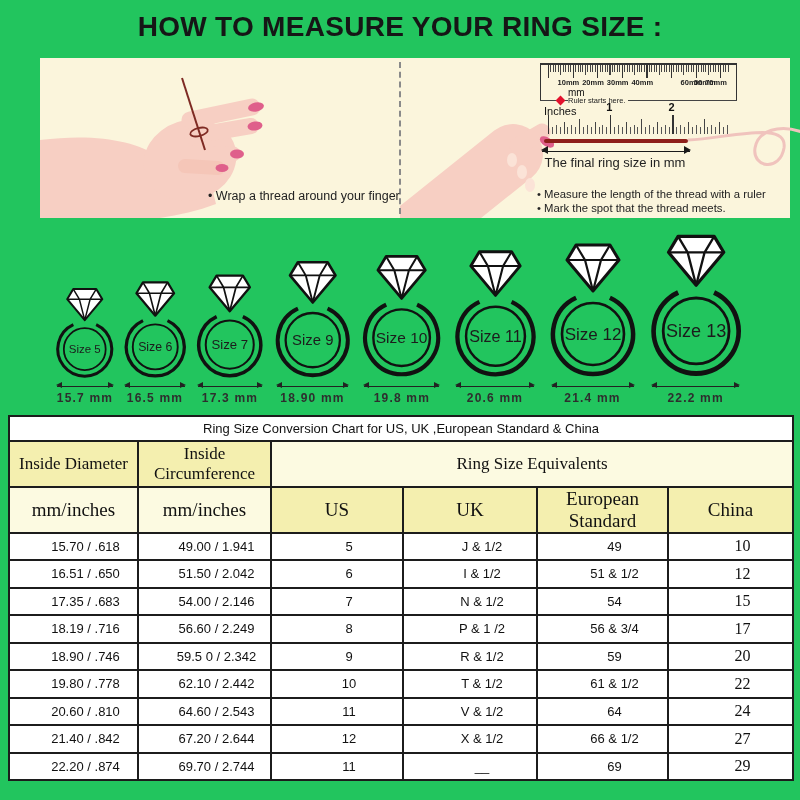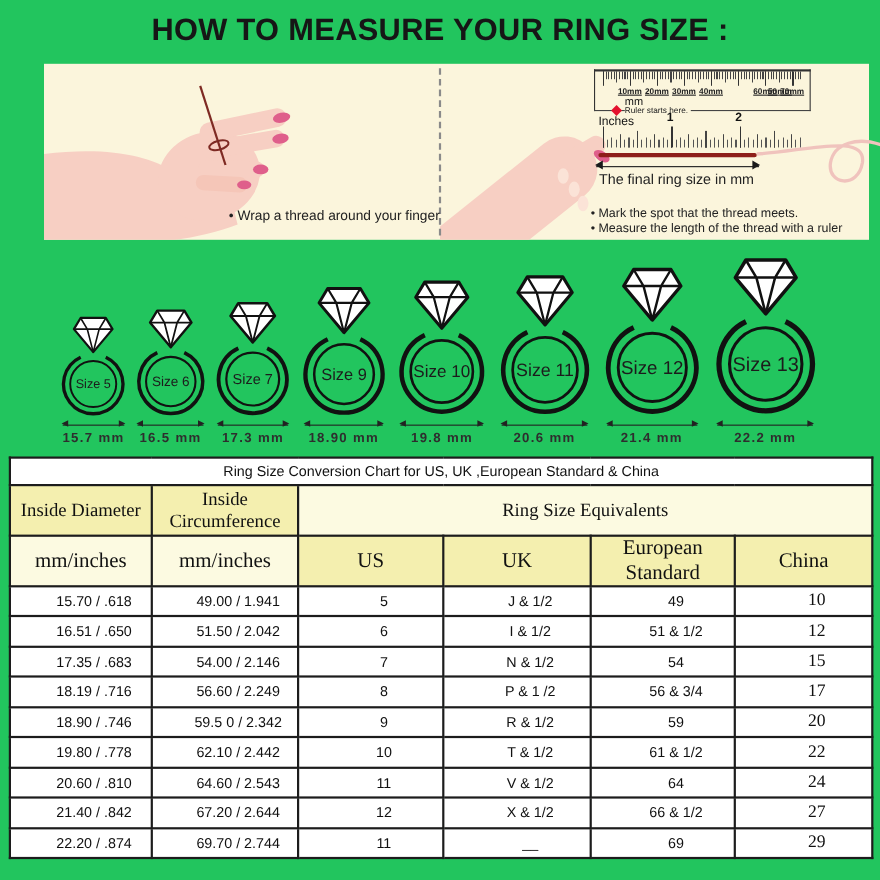--- a/index.html
+++ b/index.html
@@ -17,21 +17,21 @@
   .ruler{position:absolute;left:540px;top:63px;width:197px;height:71px;}
   .topline{position:absolute;left:0;top:0;width:197px;border-top:2px solid #333;}
   .lborder{position:absolute;left:0;top:0;height:38px;border-left:1.5px solid #333;}
   .rborder{position:absolute;right:0;top:0;height:38px;border-left:1.5px solid #333;}
   .mm-minor{position:absolute;left:8px;top:2px;width:182px;height:7px;
             background:repeating-linear-gradient(to right,#444 0 1px,transparent 1px 2.46px);}
   .mm-med{position:absolute;left:8px;top:2px;width:182px;height:10px;
           background:repeating-linear-gradient(to right,#444 0 1px,transparent 1px 12.3px);}
   .mm-tall{position:absolute;left:8px;top:2px;width:182px;height:13px;
            background:repeating-linear-gradient(to right,#333 0 1.2px,transparent 1.2px 24.6px);}
-  .mm-label{position:absolute;top:15px;width:30px;text-align:center;font-size:7.5px;font-weight:700;color:#222;text-decoration:underline;}
+  .mm-label{position:absolute;top:15px;width:30px;text-align:left;font-size:7.5px;font-weight:700;color:#222;}
   .mm-unit{position:absolute;left:1px;top:24px;font-size:10px;color:#111;padding-left:27px;}
   .midline{position:absolute;left:0;top:37px;width:197px;border-top:1.5px solid #444;}
   .marker{position:absolute;left:17px;top:34px;width:7px;height:7px;background:#E3112D;transform:rotate(45deg);}
   .starts{position:absolute;left:28px;top:32.5px;font-size:7.5px;color:#222;background:#FBF5DC;padding-right:2px;}
   .inches-label{position:absolute;left:4px;top:42px;font-size:11px;color:#111;}
   .in16{position:absolute;left:8px;bottom:0;width:182px;height:7px;
         background:repeating-linear-gradient(to right,#555 0 1px,transparent 1px 3.89px);}
   .in8{position:absolute;left:8px;bottom:0;width:182px;height:9px;
        background:repeating-linear-gradient(to right,#555 0 1px,transparent 1px 7.78px);}
   .in4{position:absolute;left:8px;bottom:0;width:182px;height:12px;
@@ -142,22 +142,22 @@
 
   <div class="thread-dark"></div>
   <svg class="loop-svg" width="120" height="72" viewBox="0 0 120 72">
     <path d="M8 32 C 50 30, 108 12, 104 40 C 100 64, 72 60, 75 40 C 78 22, 100 16, 122 24" fill="none" stroke="#F0C3BD" stroke-width="3"></path>
   </svg>
   <div class="size-arrow arrow-line"></div>
   <div class="final-caption">The final ring size in mm</div>
 
   <div class="left-caption">• Wrap a thread around your finger</div>
   <div class="right-captions">
+    <div>• Measure the length of the thread with a ruler</div>
     <div>• Mark the spot that the thread meets.</div>
-    <div>• Measure the length of the thread with a ruler</div>
   </div>
 
   <div class="rings">
       <div class="ring-block">
         <svg width="67.5" height="94.5" viewBox="0 0 100 140">
           <polygon points="33,6 67,6 76,21 50,52 24,21" fill="#fff" stroke="#111" stroke-width="3" stroke-linejoin="round"></polygon>
           <path d="M24 21 L76 21 M33 6 L42 21 M67 6 L58 21 M42 21 L50 52 M58 21 L50 52" stroke="#111" stroke-width="2.2" fill="none"></path>
           <path d="M33.1 58.8 A40 40 0 1 0 66.9 58.8" fill="none" stroke="#111" stroke-width="4.5"></path>
           <circle cx="50" cy="95" r="31" fill="none" stroke="#111" stroke-width="2.6"></circle>
           <text x="50" y="101" text-anchor="middle" font-size="17" fill="#1c1c1c" font-family="Liberation Sans, sans-serif">Size 5</text>

